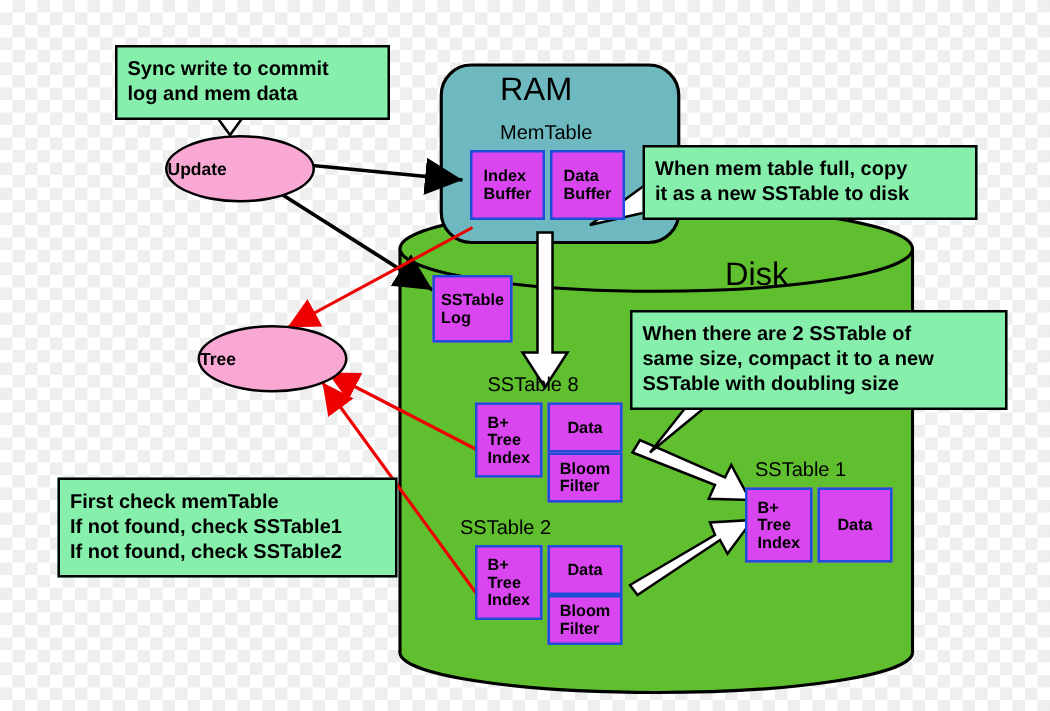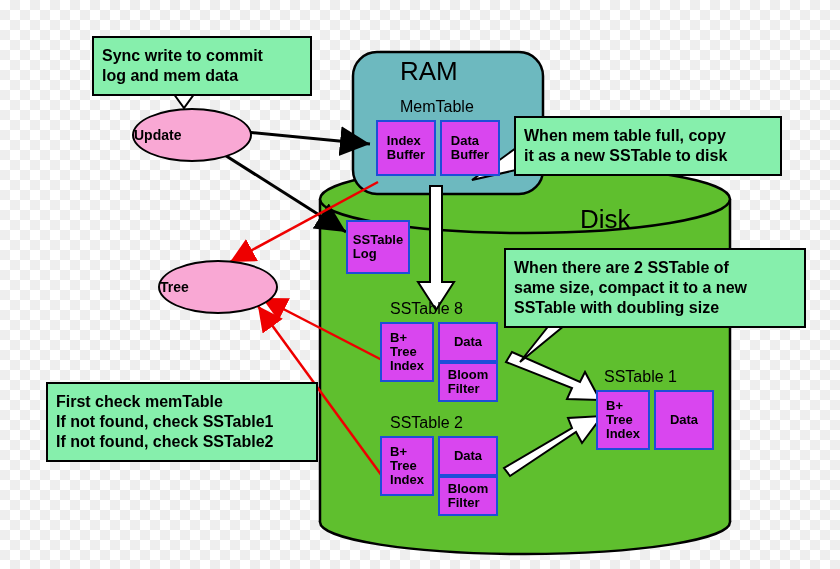--- a/index.html
+++ b/index.html
@@ -105,21 +105,21 @@
 Log</div>
 
 <div class="label mid" style="left:390px;top:300px">SSTable 8</div>
 <div class="box xs" style="left:380px;top:322px;width:50px;height:56px;white-space:pre">B+
 Tree
 Index</div>
 <div class="box xs" style="left:438px;top:322px;width:56px;height:36px">Data</div>
 <div class="box xs" style="left:438px;top:362px;width:56px;height:36px;white-space:pre">Bloom
 Filter</div>
 
-<div class="label mid" style="left:390px;top:414px">SSTable 2</div>
+<div class="label mid" style="left:368px;top:414px">SSTable 2</div>
 <div class="box xs" style="left:380px;top:436px;width:50px;height:56px;white-space:pre">B+
 Tree
 Index</div>
 <div class="box xs" style="left:438px;top:436px;width:56px;height:36px">Data</div>
 <div class="box xs" style="left:438px;top:476px;width:56px;height:36px;white-space:pre">Bloom
 Filter</div>
 
 <div class="label mid" style="left:604px;top:368px">SSTable 1</div>
 <div class="box xs" style="left:596px;top:390px;width:50px;height:56px;white-space:pre">B+
 Tree

